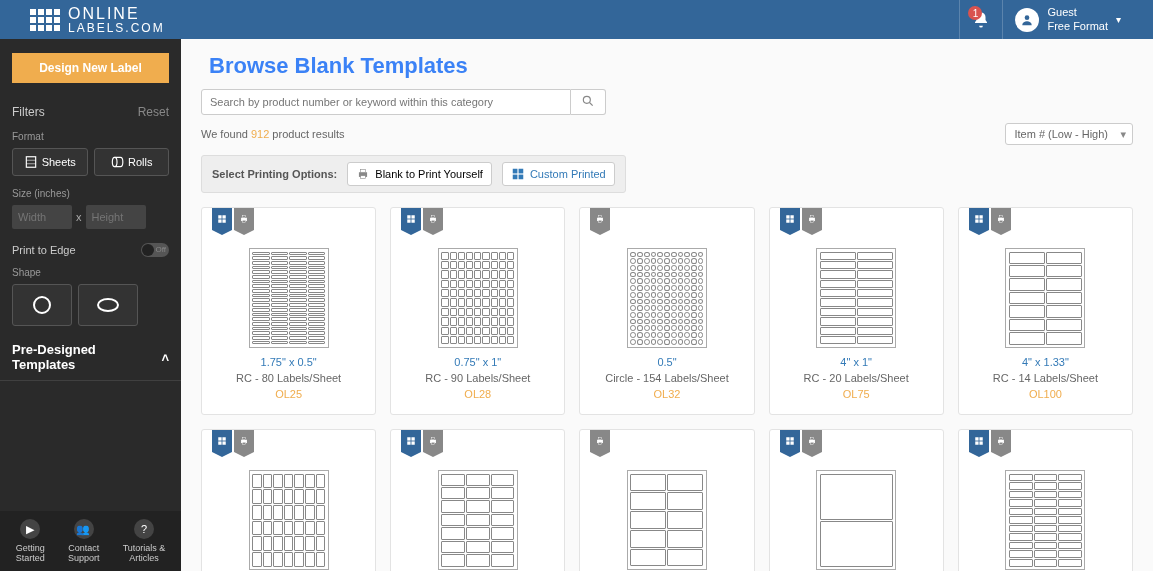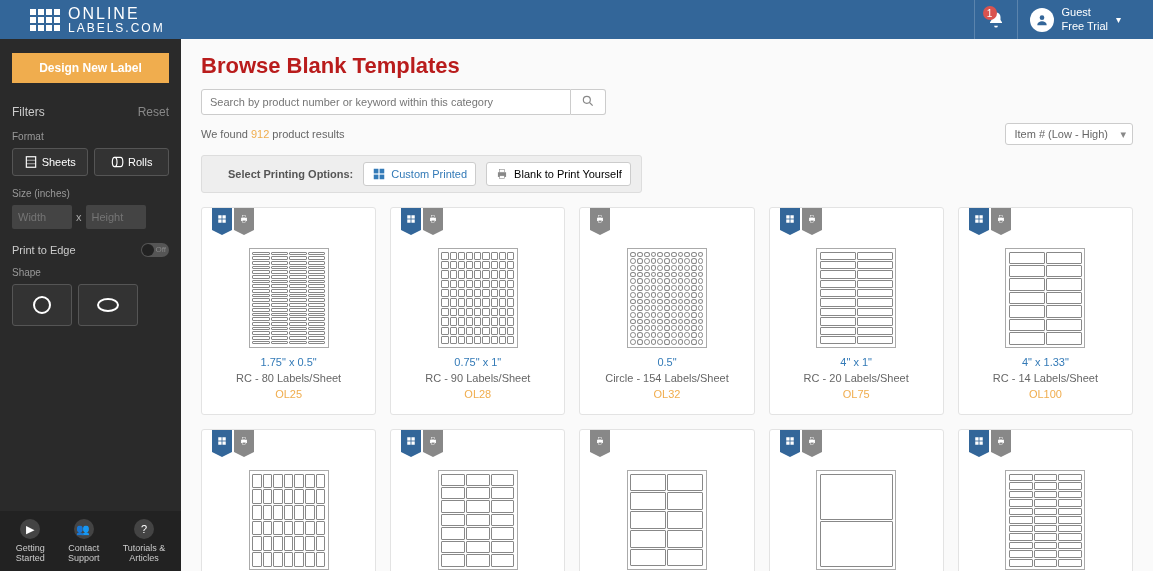--- a/index.html
+++ b/index.html
@@ -42,29 +42,29 @@
 .shape-btn .oval { width: 22px; height: 14px; border: 2px solid #fff; border-radius: 50%; }
 
 .predes { margin-top: 0; }
 .help-block { margin-top: auto; background: #222; padding: 8px 4px; }
 .help-title { text-align: center; color: #fff; font-weight: bold; font-size: 12px; padding: 4px 0 8px; }
 .help-row { display: flex; justify-content: space-around; }
 .help-item { display: flex; flex-direction: column; align-items: center; gap: 4px; font-size: 9px; text-align: center; cursor: pointer; color: #ccc; }
 .help-icon { width: 20px; height: 20px; background: #444; border-radius: 50%; display: flex; align-items: center; justify-content: center; color: #fff; font-size: 11px; }
 
 .main { flex: 1; padding: 14px 20px; overflow-y: auto; background: #fafafa; }
-.page-title { font-size: 22px; font-weight: bold; color: #b91c1c; margin-bottom: 10px; }
+.page-title { font-size: 22px; font-weight: bold; color: #3b82f6; margin-bottom: 10px; margin-left: 8px; }
 .search-row { display: flex; margin-bottom: 8px; }
 .search-input { width: 370px; border: 1px solid #ccc; padding: 6px 8px; font-size: 11px; border-radius: 3px 0 0 3px; }
 .search-btn { border: 1px solid #ccc; border-left: none; background: #fff; padding: 0 10px; border-radius: 0 3px 3px 0; cursor: pointer; color: #888; }
 .results-row { display: flex; justify-content: space-between; align-items: center; margin-bottom: 10px; font-size: 11px; color: #666; }
 .results-count .num { color: #f0ad4e; }
 .sort-select { border: 1px solid #ccc; padding: 4px 24px 4px 8px; font-size: 11px; background: #fff; border-radius: 3px; position: relative; min-width: 110px; }
 .filter-bar { background: #eee; border: 1px solid #ddd; padding: 6px 10px; display: flex; align-items: center; gap: 10px; margin-bottom: 14px; border-radius: 3px; width: fit-content; }
-.filter-bar-label { font-size: 11px; font-weight: bold; color: #555; margin-left: 16px; }
+.filter-bar-label { font-size: 11px; font-weight: bold; color: #555; }
 .option-btn { border: 1px solid #ccc; background: #fff; padding: 4px 8px; display: flex; align-items: center; gap: 5px; font-size: 11px; cursor: pointer; border-radius: 3px; }
 .option-btn.active { color: #337ab7; }
 .opt-icon { display: inline-flex; }
 
 .grid { display: grid; grid-template-columns: repeat(5, 1fr); gap: 14px; }
 .card { background: #fff; border: 1px solid #e3e3e3; border-radius: 3px; position: relative; padding: 40px 10px 14px; text-align: center; cursor: pointer; }
 .card-flags { position: absolute; top: 0; left: 10px; display: flex; gap: 2px; }
 .flag { width: 20px; height: 22px; display: flex; align-items: center; justify-content: center; color: #fff; position: relative; }
 .flag::after { content:""; position:absolute; bottom:-5px; left:0; border-left:10px solid transparent; border-right:10px solid transparent; border-top:5px solid currentColor;}
 .flag.blue { background: #336699; color:#336699; }
@@ -113,21 +113,21 @@
     </div>
     <div class="user-wrap">
       <div class="avatar-icon">
         <svg class="icon-svg" viewBox="0 0 24 24" style="fill:#336699">
             <circle cx="12" cy="8" r="4"></circle>
             <path d="M4 20c0-4 4-6 8-6s8 2 8 6v1H4z"></path>
           </svg>
       </div>
       <div class="user-meta">
         <div>Guest</div>
-        <div>Free Trial</div>
+        <div>Free Format</div>
       </div>
       <span class="chevron">▾</span>
     </div>
   </div>
 </div>
 
 <div class="layout">
   <div class="sidebar">
     <div class="design-btn">Design New Label</div>
     <div class="filters-row">
@@ -167,20 +167,24 @@
     </div>
     <div class="filter-label">Shape</div>
     <div class="shape-row">
       <div class="shape-btn">
           <div class="circ"></div>
         </div>
       <div class="shape-btn">
           <div class="oval"></div>
         </div>
     </div>
+    <div class="side-section predes">
+      <span>Pre-Designed Templates</span>
+      <span>˄</span>
+    </div>
 
     <div class="help-block">
       <div class="help-row" id="help-row">
           <div class="help-item">
             <div class="help-icon">▶</div>
             <div style="white-space:pre-line">Getting
 Started</div>
           </div>
           <div class="help-item">
             <div class="help-icon">👥</div>
@@ -211,41 +215,41 @@
       <div class="results-count">
         <span>We found </span><span class="num">912</span><span> product results</span>
       </div>
       <div class="sort-select">
         <span>Item # (Low - High)</span>
         <span style="position:absolute;right:6px;top:4px;color:#888">▾</span>
       </div>
     </div>
     <div class="filter-bar">
       <span class="filter-bar-label">Select Printing Options:</span>
+      <div class="option-btn">
+        <span class="opt-icon">
+            <svg class="icon-svg" viewBox="0 0 24 24" style="fill:#888">
+              <rect x="5" y="9" width="14" height="8"></rect>
+              <rect x="8" y="4" width="8" height="5" fill="#fff" stroke="#888"></rect>
+              <rect x="8" y="15" width="8" height="5" fill="#fff" stroke="#888"></rect>
+            </svg>
+          </span>
+        <span>Blank to Print Yourself</span>
+      </div>
       <div class="option-btn active">
         <span class="opt-icon">
             <svg class="icon-svg" viewBox="0 0 24 24" style="fill:#337ab7">
               <rect x="3" y="3" width="8" height="8"></rect>
               <rect x="13" y="3" width="8" height="8"></rect>
               <rect x="3" y="13" width="8" height="8"></rect>
               <rect x="13" y="13" width="8" height="8"></rect>
             </svg>
           </span>
         <span>Custom Printed</span>
       </div>
-      <div class="option-btn">
-        <span class="opt-icon">
-            <svg class="icon-svg" viewBox="0 0 24 24" style="fill:#888">
-              <rect x="5" y="9" width="14" height="8"></rect>
-              <rect x="8" y="4" width="8" height="5" fill="#fff" stroke="#888"></rect>
-              <rect x="8" y="15" width="8" height="5" fill="#fff" stroke="#888"></rect>
-            </svg>
-          </span>
-        <span>Blank to Print Yourself</span>
-      </div>
     </div>
     <div class="grid" id="product-grid">
         <div class="card">
           <div class="card-flags">
             <div class="flag blue">
               <svg class="icon-svg" viewBox="0 0 24 24" style="fill:#fff;width:10px;height:10px">
                 <rect x="3" y="3" width="8" height="8"></rect>
                 <rect x="13" y="3" width="8" height="8"></rect>
                 <rect x="3" y="13" width="8" height="8"></rect>
                 <rect x="13" y="13" width="8" height="8"></rect>

